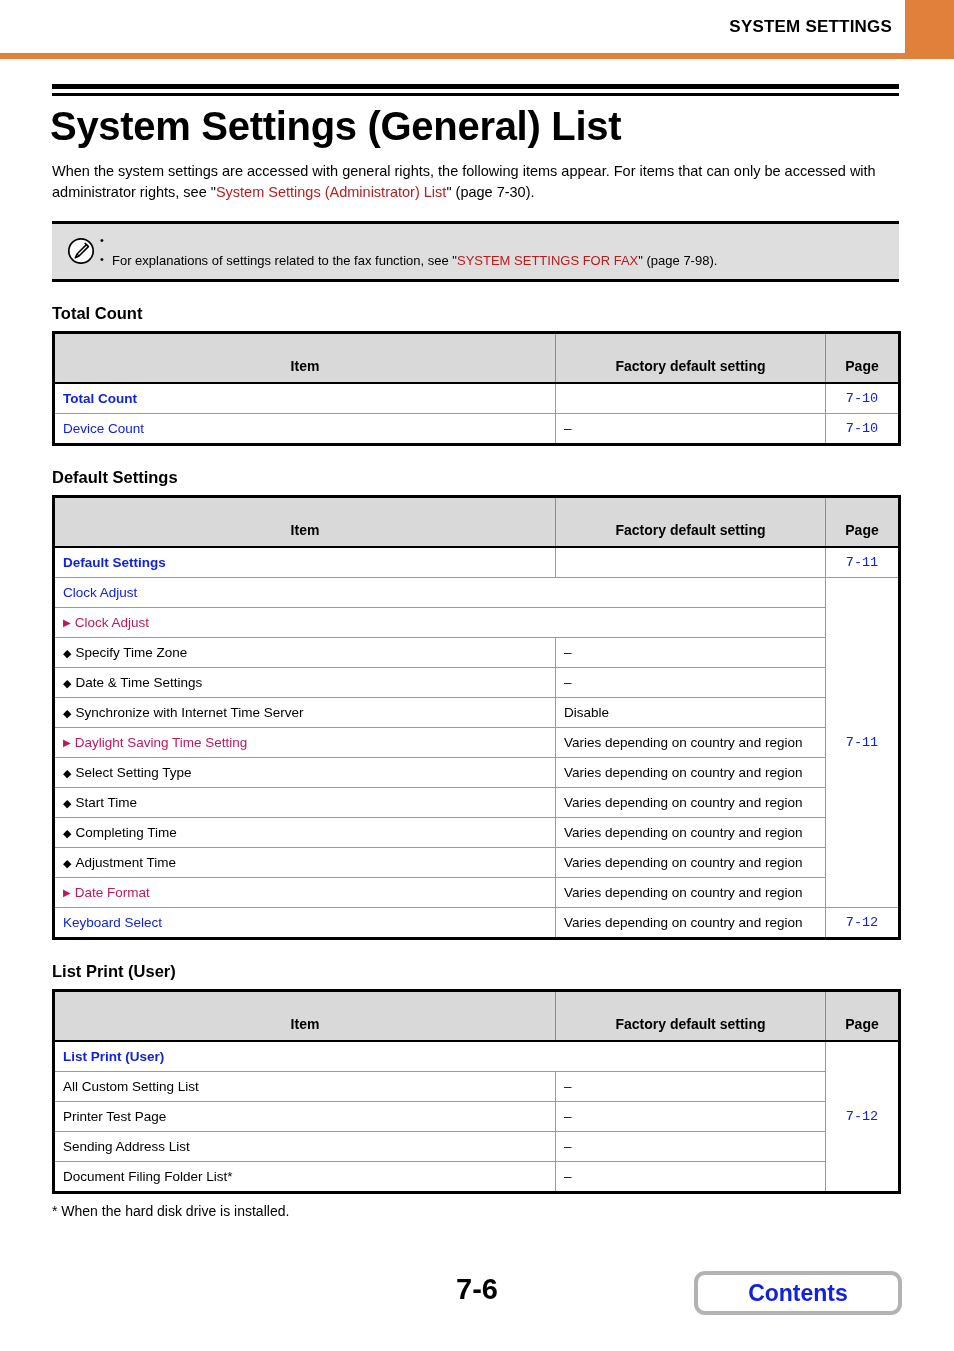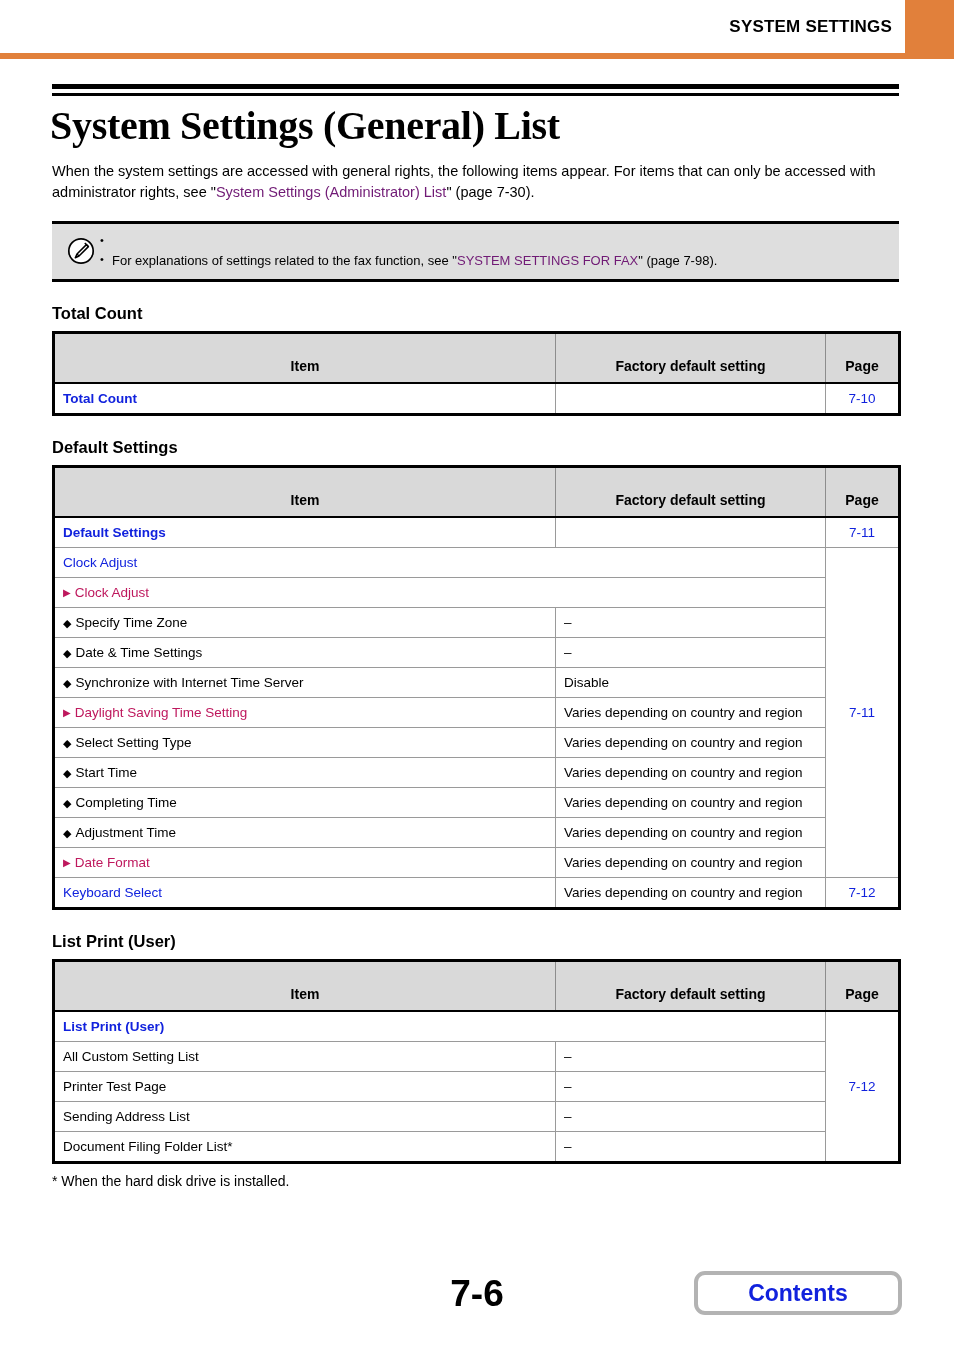--- a/index.html
+++ b/index.html
@@ -68,32 +68,31 @@
   .rule-thin {
     height: 3px;
     background: #000;
   }
   h1.doc-title {
     font-size: 40px;
     font-weight: bold;
     margin: 8px 0 0 -2px;
     line-height: 1.12;
     letter-spacing: -0.3px;
-    font-family: Liberation Serif, serif;
   }
 
   
   .intro {
     margin-top: 12px;
     font-size: 14.5px;
     line-height: 1.48;
     max-width: 828px;
   }
   a.ref, .ref {
-    color: #701a75;
+    color: #b91c1c;
     text-decoration: none;
   }
 
   
   .note-box {
     margin-top: 17px;
     background: #dedede;
     border-top: 3px solid #000;
     border-bottom: 3px solid #000;
     display: flex;
@@ -154,21 +153,21 @@
   table.settings thead th:last-child { border-right: none; }
 
   table.settings td {
     font-size: 13.5px;
     padding: 7px 8px;
     border-right: 1px solid #9a9a9a;
     border-bottom: 1px solid #9a9a9a;
     vertical-align: middle;
     height: 15px;
   }
-  table.settings td.last-col { border-right: none; }
+  table.settings td.last-col { border-right: none; font-family: Liberation Mono, monospace; }
   table.settings tr.last-row td { border-bottom: none; }
 
   td.page-cell {
     text-align: center;
     color: #1122dd;
     font-size: 13.5px;
   }
   td.val-cell { color: #000; }
 
   
@@ -196,21 +195,21 @@
     right: 0;
     bottom: 24px;
     height: 60px;
   }
   .folio {
     position: absolute;
     left: 0;
     right: 0;
     top: 6px;
     text-align: center;
-    font-size: 37px;
+    font-size: 29px;
     font-weight: bold;
   }
   .contents-btn {
     position: absolute;
     right: 52px;
     top: 4px;
     width: 208px;
     height: 44px;
     border: 4px solid #b3b3b3;
     border-radius: 11px;
@@ -281,20 +280,25 @@
         <th>Factory default setting</th>
         <th>Page</th>
       </tr>
     </thead>
     <tbody>
       <tr>
         <td class="lvl0 tall">Total Count</td>
         <td class="val-cell"></td>
         <td class="page-cell last-col">7-10</td>
       </tr>
+      <tr class="last-row">
+        <td class="lvl1">Device Count</td>
+        <td class="val-cell">–</td>
+        <td class="page-cell last-col">7-10</td>
+      </tr>
     </tbody>
   </table>
 
   <h2 class="section-heading">Default Settings</h2>
   <table class="settings">
     <colgroup>
         <col class="c-item">
         <col class="c-default">
         <col class="c-page">
       </colgroup>

